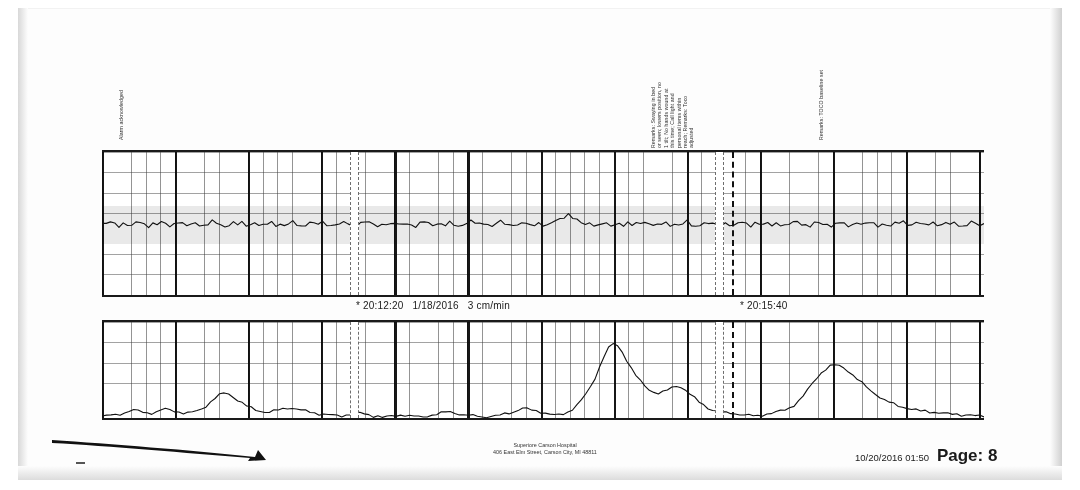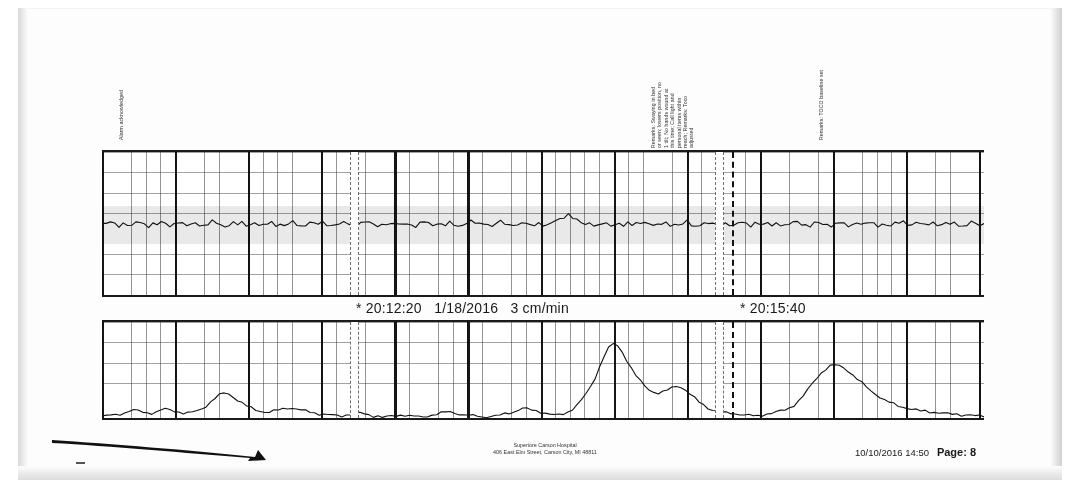--- a/index.html
+++ b/index.html
@@ -128,42 +128,42 @@
   .event-dash {
     position: absolute;
     top: 0; bottom: 0;
     width: 0;
     border-left: 2px dashed #111;
   }
 
   
   .ts {
     position: absolute;
-    font-size: 14px;
+    font-size: 10px;
     color: #1a1a1a;
     white-space: nowrap;
     letter-spacing: 0.2px;
   }
 
   
   .footer-center {
     position: absolute;
     text-align: center;
     font-size: 5.4px;
     line-height: 7px;
     color: #333;
   }
   .footer-right {
     position: absolute;
     font-size: 9.5px;
     color: #1a1a1a;
     white-space: nowrap;
   }
   .footer-right .page-label {
-    font-size: 11px;
+    font-size: 17px;
     font-weight: bold;
   }
   .swoosh {
     position: absolute;
     left: 50px;
     top: 436px;
     width: 230px;
     height: 26px;
   }
   .tick-mark {
@@ -233,18 +233,18 @@
     <path d="M2 4 C 60 8, 140 14, 205 21 L 208 14 L 216 24 L 198 25 L 200 22 C 135 17, 60 10, 2 7 Z" fill="#111"></path>
   </svg>
   <div class="tick-mark"></div>
 
   <div class="footer-center" style="left:420px; top:442px; width:250px;">
     <div>Superiore Carson Hospital</div>
     <div>406 East Elm Street, Carson City, MI  48811</div>
   </div>
 
   <div class="footer-right" style="left:855px; top:446px;">
-    <span>10/10/2016 14:50</span>
+    <span>10/20/2016 01:50</span>
     &nbsp;
     <span class="page-label">Page: 8</span>
   </div>
 
 </div>
 
 </body></html>

